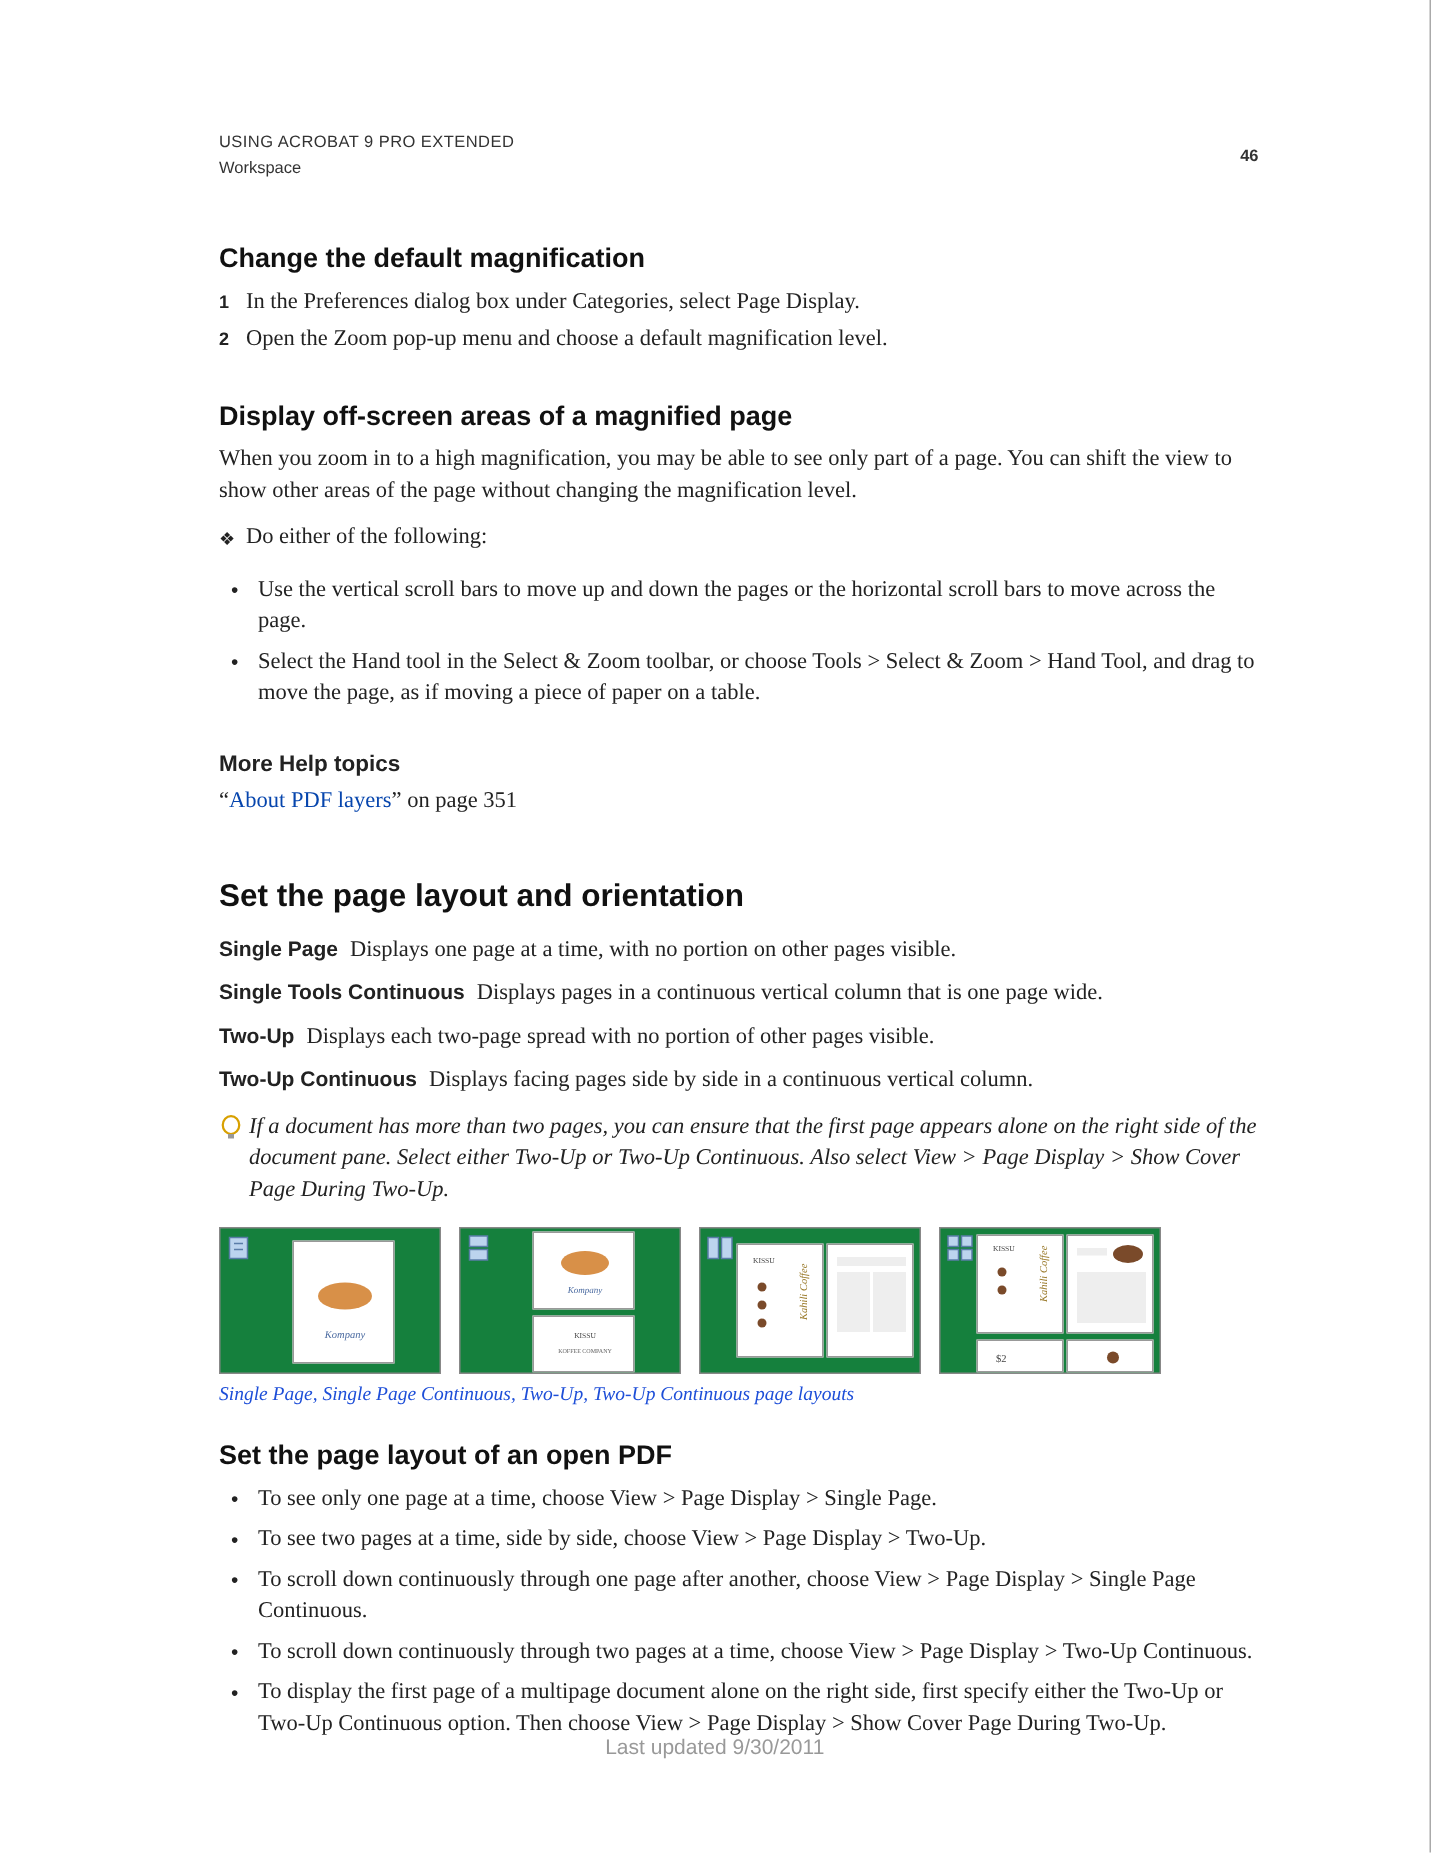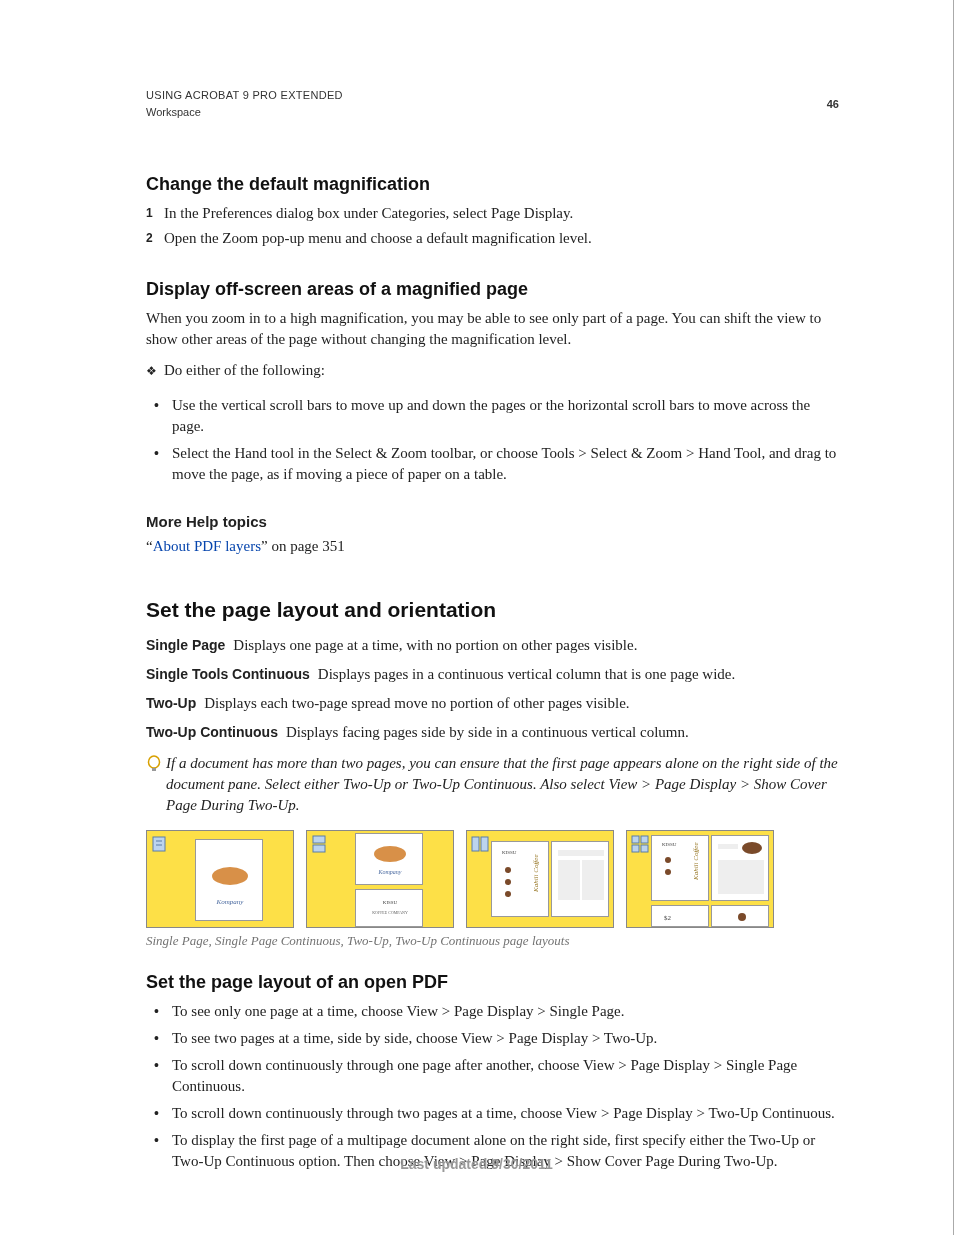--- a/index.html
+++ b/index.html
@@ -70,21 +70,21 @@
     text-align: left;
     padding-top: 2px;
   }
   .bulletlist .marker { font-weight: normal; font-size: 14px; padding-top:1px; }
   .diamondlist .marker { font-weight: normal; font-size: 12px; padding-top:3px;}
   .bulletlist li, .diamondlist li { margin: 6px 0; }
   .bulletlist { padding-left: 8px; }
   .li-text { flex: 1 1 auto; }
 
   .section { margin-top: 28px; }
-  .first-section { margin-top: 12px; }
+  .first-section { margin-top: 0; }
 
   .more-help {
     font-family: "Myriad Pro", Arial, sans-serif;
     font-weight: bold;
     font-size: 15px;
     margin: 26px 0 4px 0;
   }
   .link { color: #0645ad; cursor: pointer; }
 
   .def-line { margin: 8px 0; }
@@ -106,21 +106,21 @@
   
   .img-row {
     display: flex;
     gap: 12px;
     margin: 8px 0 4px 0;
   }
   .thumb {
     position: relative;
     width: 148px;
     height: 98px;
-    background: #fde047;
+    background: #15803d;
     border: 1px solid #888;
     box-sizing: border-box;
     overflow: hidden;
   }
   .thumb .mode-icon {
     position: absolute;
     top: 4px;
     left: 4px;
     width: 18px;
     height: 18px;
@@ -128,31 +128,31 @@
   .mini-page {
     position: absolute;
     background: #fff;
     border: 1px solid #999;
     box-sizing: border-box;
   }
   .caption {
     font-style: italic;
     font-size: 13px;
     margin: 4px 0 20px 0;
-    color: #737373;
+    color: #1d4ed8;
   }
   .footer {
     position: absolute;
     bottom: 60px;
     left: 0;
     right: 0;
     text-align: center;
     font-family: "Myriad Pro", Arial, sans-serif;
     font-size: 14px;
-    font-weight: 700;
+    font-weight: 400;
     color: #999;
   }
 </style>
 </head>
 <body>
 
 <div class="page">
 
   <div class="header-row">
     <div class="header-left">
@@ -204,21 +204,21 @@
     <p>
       <span>“</span><span class="link">About PDF layers</span><span>” on page 351</span>
     </p>
   </div>
 
   <div>
     <h1 class="section-h1">Set the page layout and orientation</h1>
 
     <p class="def-line"><span class="def-term">Single Page</span><span>Displays one page at a time, with no portion on other pages visible.</span></p>
     <p class="def-line"><span class="def-term">Single Tools Continuous</span><span>Displays pages in a continuous vertical column that is one page wide.</span></p>
-    <p class="def-line"><span class="def-term">Two-Up</span><span>Displays each two-page spread move no portion of other pages visible.</span></p>
+    <p class="def-line"><span class="def-term">Two-Up</span><span>Displays each two-page spread with no portion of other pages visible.</span></p>
     <p class="def-line"><span class="def-term">Two-Up Continuous</span><span>Displays facing pages side by side in a continuous vertical column.</span></p>
 
     <div class="tip-block">
       <span class="tip-icon-wrap">
         <svg width="16" height="20" viewBox="0 0 16 20">
           <ellipse cx="8" cy="7" rx="5.5" ry="6" fill="none" stroke="#d8a000" stroke-width="1.5"></ellipse>
           <rect x="6" y="13" width="4" height="3" fill="#999"></rect>
         </svg>
       </span>
       <span class="tip-text">If a document has more than two pages, you can ensure that the first page appears alone on the right side of the document pane. Select either Two-Up or Two-Up Continuous. Also select View &gt; Page Display &gt; Show Cover Page During Two-Up.</span>

